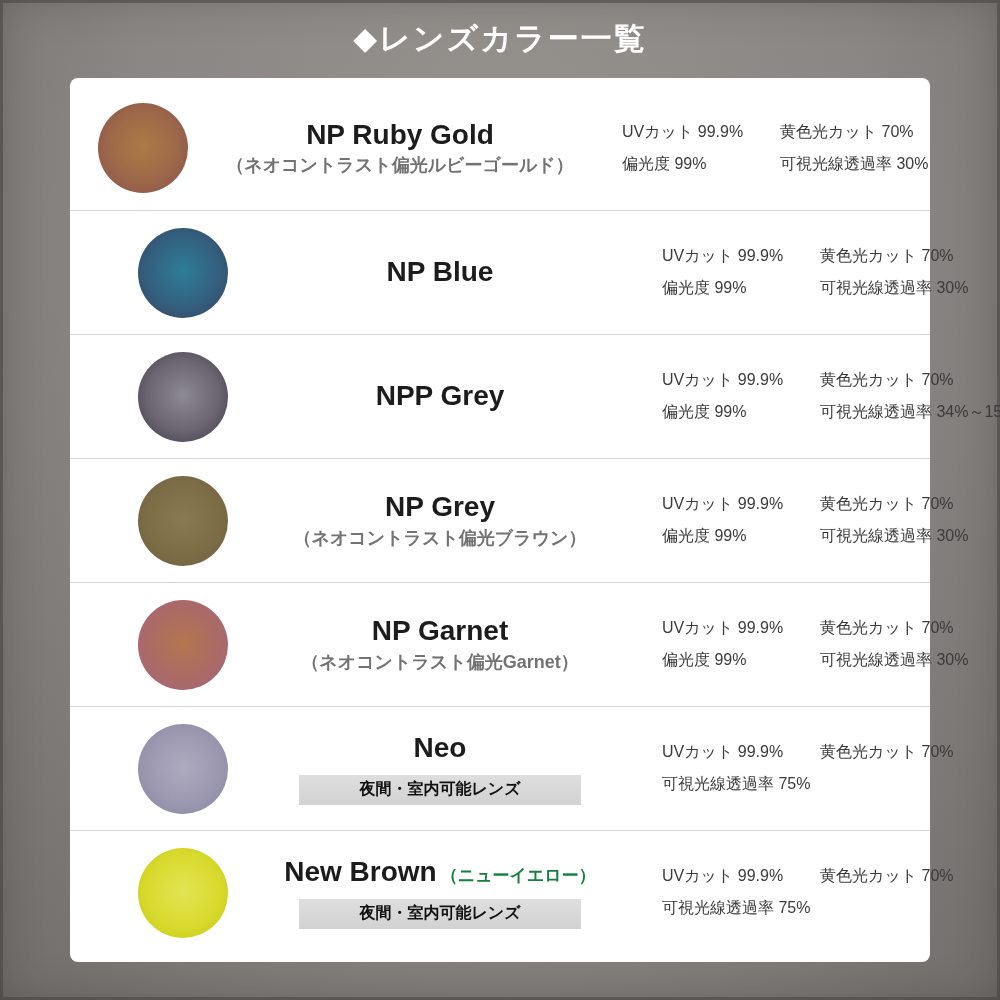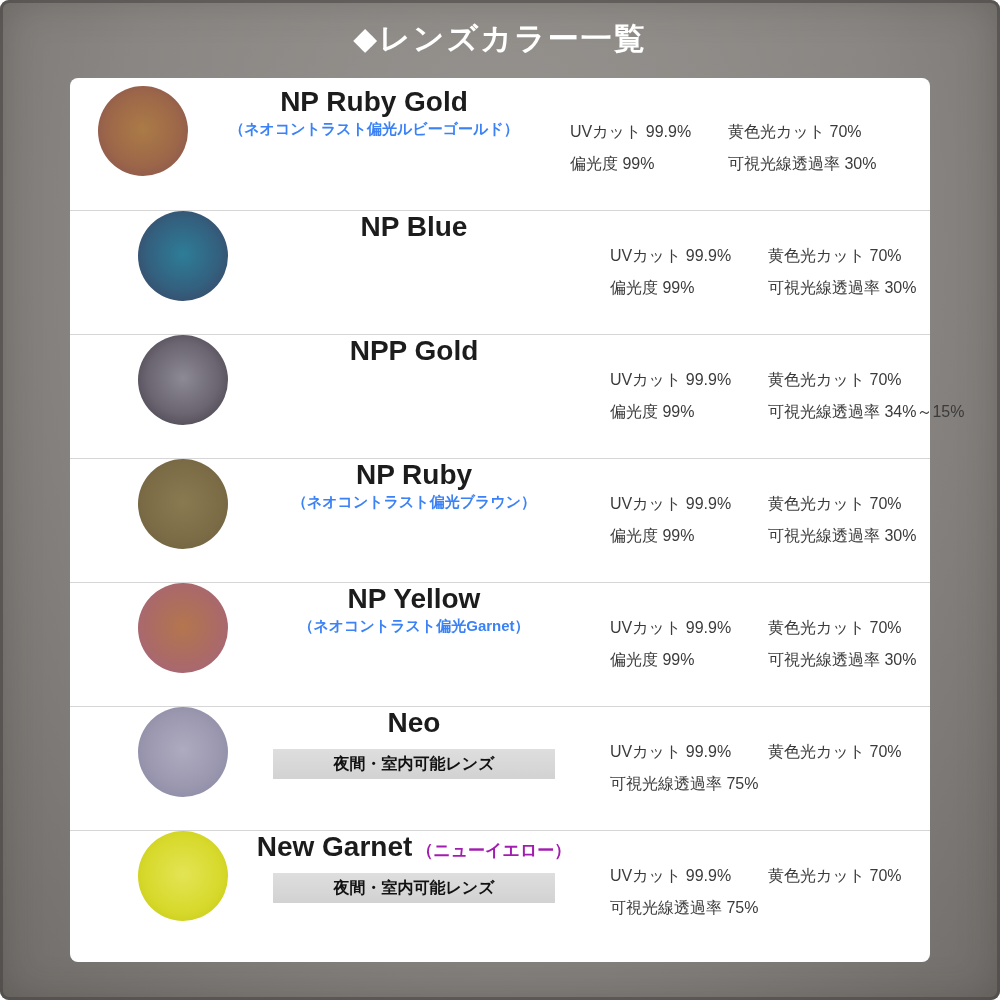--- a/index.html
+++ b/index.html
@@ -2,50 +2,49 @@
 <html><head>
 <meta charset="utf-8">
 <style>
   html,body{margin:0;padding:0;}
   body{font-family:"Liberation Sans","DejaVu Sans",sans-serif;}
   .frame{
     width:1000px;height:1000px;box-sizing:border-box;
     background:radial-gradient(ellipse at 50% 25%, #97938f 0%, #8a8683 55%, #716d6a 100%);
     box-shadow:inset 0 0 0 3px rgba(70,66,64,.55), inset 0 0 40px rgba(40,38,36,.25);
     overflow:hidden;
-    border-radius:9px;
   }
   .header{
     height:78px;display:flex;align-items:center;justify-content:center;
   }
   .header-title{
     color:#ffffff;font-size:31px;font-weight:bold;letter-spacing:2px;
   }
   .panel{
     width:860px;height:884px;margin:0 auto;background:#ffffff;
     border-radius:8px;box-sizing:border-box;padding:8px 0;
   }
   .row{
-    height:124px;display:flex;box-sizing:border-box;
+    height:124px;display:flex;align-items:center;box-sizing:border-box;gap:26px;
   }
   .row + .row{border-top:1px solid #d6d6d6;padding-left:40px;}
   .lens-circle{
     width:90px;height:90px;border-radius:50%;margin-left:28px;flex:none;
   }
   .namecol{
     width:352px;flex:none;text-align:center;margin-left:10px;
   }
   .lens-title{
     font-size:28px;font-weight:bold;color:#1c1c1c;line-height:1.15;
   }
   .name-note{
-    font-size:17px;font-weight:bold;color:#a21caf;margin-left:4px;
+    font-size:17px;font-weight:bold;color:#15803d;margin-left:4px;
   }
   .lens-subtitle{
-    font-size:15px;font-weight:bold;color:#3b82f6;margin-top:2px;white-space:nowrap;
+    font-size:18px;font-weight:bold;color:#737373;margin-top:2px;white-space:nowrap;
   }
   .badge{
     margin:10px auto 0 auto;width:282px;height:30px;
     background:linear-gradient(#dedede,#d2d2d2);
     display:flex;align-items:center;justify-content:center;
     font-size:16px;font-weight:bold;color:#111;
   }
   .specs{
     flex:1;display:flex;flex-direction:column;gap:11px;justify-content:center;
     padding-left:20px;font-size:16px;color:#3b3b3b;
@@ -95,56 +94,56 @@
         <div class="spec-line">
           <span class="spec-item first">偏光度 99%</span>
           <span class="spec-item">可視光線透過率 30%</span>
         </div>
       </div>
     </div>
 
     <div class="row">
       <div class="lens-circle" style="background: radial-gradient(circle at 50% 48%, rgb(141, 137, 149) 0%, rgb(106, 101, 112) 55%, rgb(70, 64, 75) 90%);"></div>
       <div class="namecol">
-        <div class="lens-title">NPP Gold</div>
+        <div class="lens-title">NPP Grey</div>
       </div>
       <div class="specs">
         <div class="spec-line">
           <span class="spec-item first">UVカット 99.9%</span>
           <span class="spec-item">黄色光カット 70%</span>
         </div>
         <div class="spec-line">
           <span class="spec-item first">偏光度 99%</span>
           <span class="spec-item">可視光線透過率 34%～15%</span>
         </div>
       </div>
     </div>
 
     <div class="row">
       <div class="lens-circle" style="background: radial-gradient(circle at 50% 48%, rgb(138, 122, 82) 0%, rgb(125, 109, 71) 55%, rgb(111, 97, 64) 90%);"></div>
       <div class="namecol">
-        <div class="lens-title">NP Ruby</div>
+        <div class="lens-title">NP Grey</div>
         <div class="lens-subtitle">（ネオコントラスト偏光ブラウン）</div>
       </div>
       <div class="specs">
         <div class="spec-line">
           <span class="spec-item first">UVカット 99.9%</span>
           <span class="spec-item">黄色光カット 70%</span>
         </div>
         <div class="spec-line">
           <span class="spec-item first">偏光度 99%</span>
           <span class="spec-item">可視光線透過率 30%</span>
         </div>
       </div>
     </div>
 
     <div class="row">
       <div class="lens-circle" style="background: radial-gradient(circle at 50% 48%, rgb(179, 118, 78) 0%, rgb(171, 106, 102) 55%, rgb(166, 101, 123) 90%);"></div>
       <div class="namecol">
-        <div class="lens-title">NP Yellow</div>
+        <div class="lens-title">NP Garnet</div>
         <div class="lens-subtitle">（ネオコントラスト偏光Garnet）</div>
       </div>
       <div class="specs">
         <div class="spec-line">
           <span class="spec-item first">UVカット 99.9%</span>
           <span class="spec-item">黄色光カット 70%</span>
         </div>
         <div class="spec-line">
           <span class="spec-item first">偏光度 99%</span>
           <span class="spec-item">可視光線透過率 30%</span>
@@ -165,21 +164,21 @@
         </div>
         <div class="spec-line">
           <span class="spec-item">可視光線透過率 75%</span>
         </div>
       </div>
     </div>
 
     <div class="row">
       <div class="lens-circle" style="background: radial-gradient(circle at 50% 48%, rgb(227, 228, 85) 0%, rgb(216, 218, 46) 55%, rgb(201, 203, 23) 90%);"></div>
       <div class="namecol">
-        <div class="lens-title"><span>New Garnet</span><span class="name-note">（ニューイエロー）</span></div>
+        <div class="lens-title"><span>New Brown</span><span class="name-note">（ニューイエロー）</span></div>
         <div class="badge">夜間・室内可能レンズ</div>
       </div>
       <div class="specs">
         <div class="spec-line">
           <span class="spec-item first">UVカット 99.9%</span>
           <span class="spec-item">黄色光カット 70%</span>
         </div>
         <div class="spec-line">
           <span class="spec-item">可視光線透過率 75%</span>
         </div>

